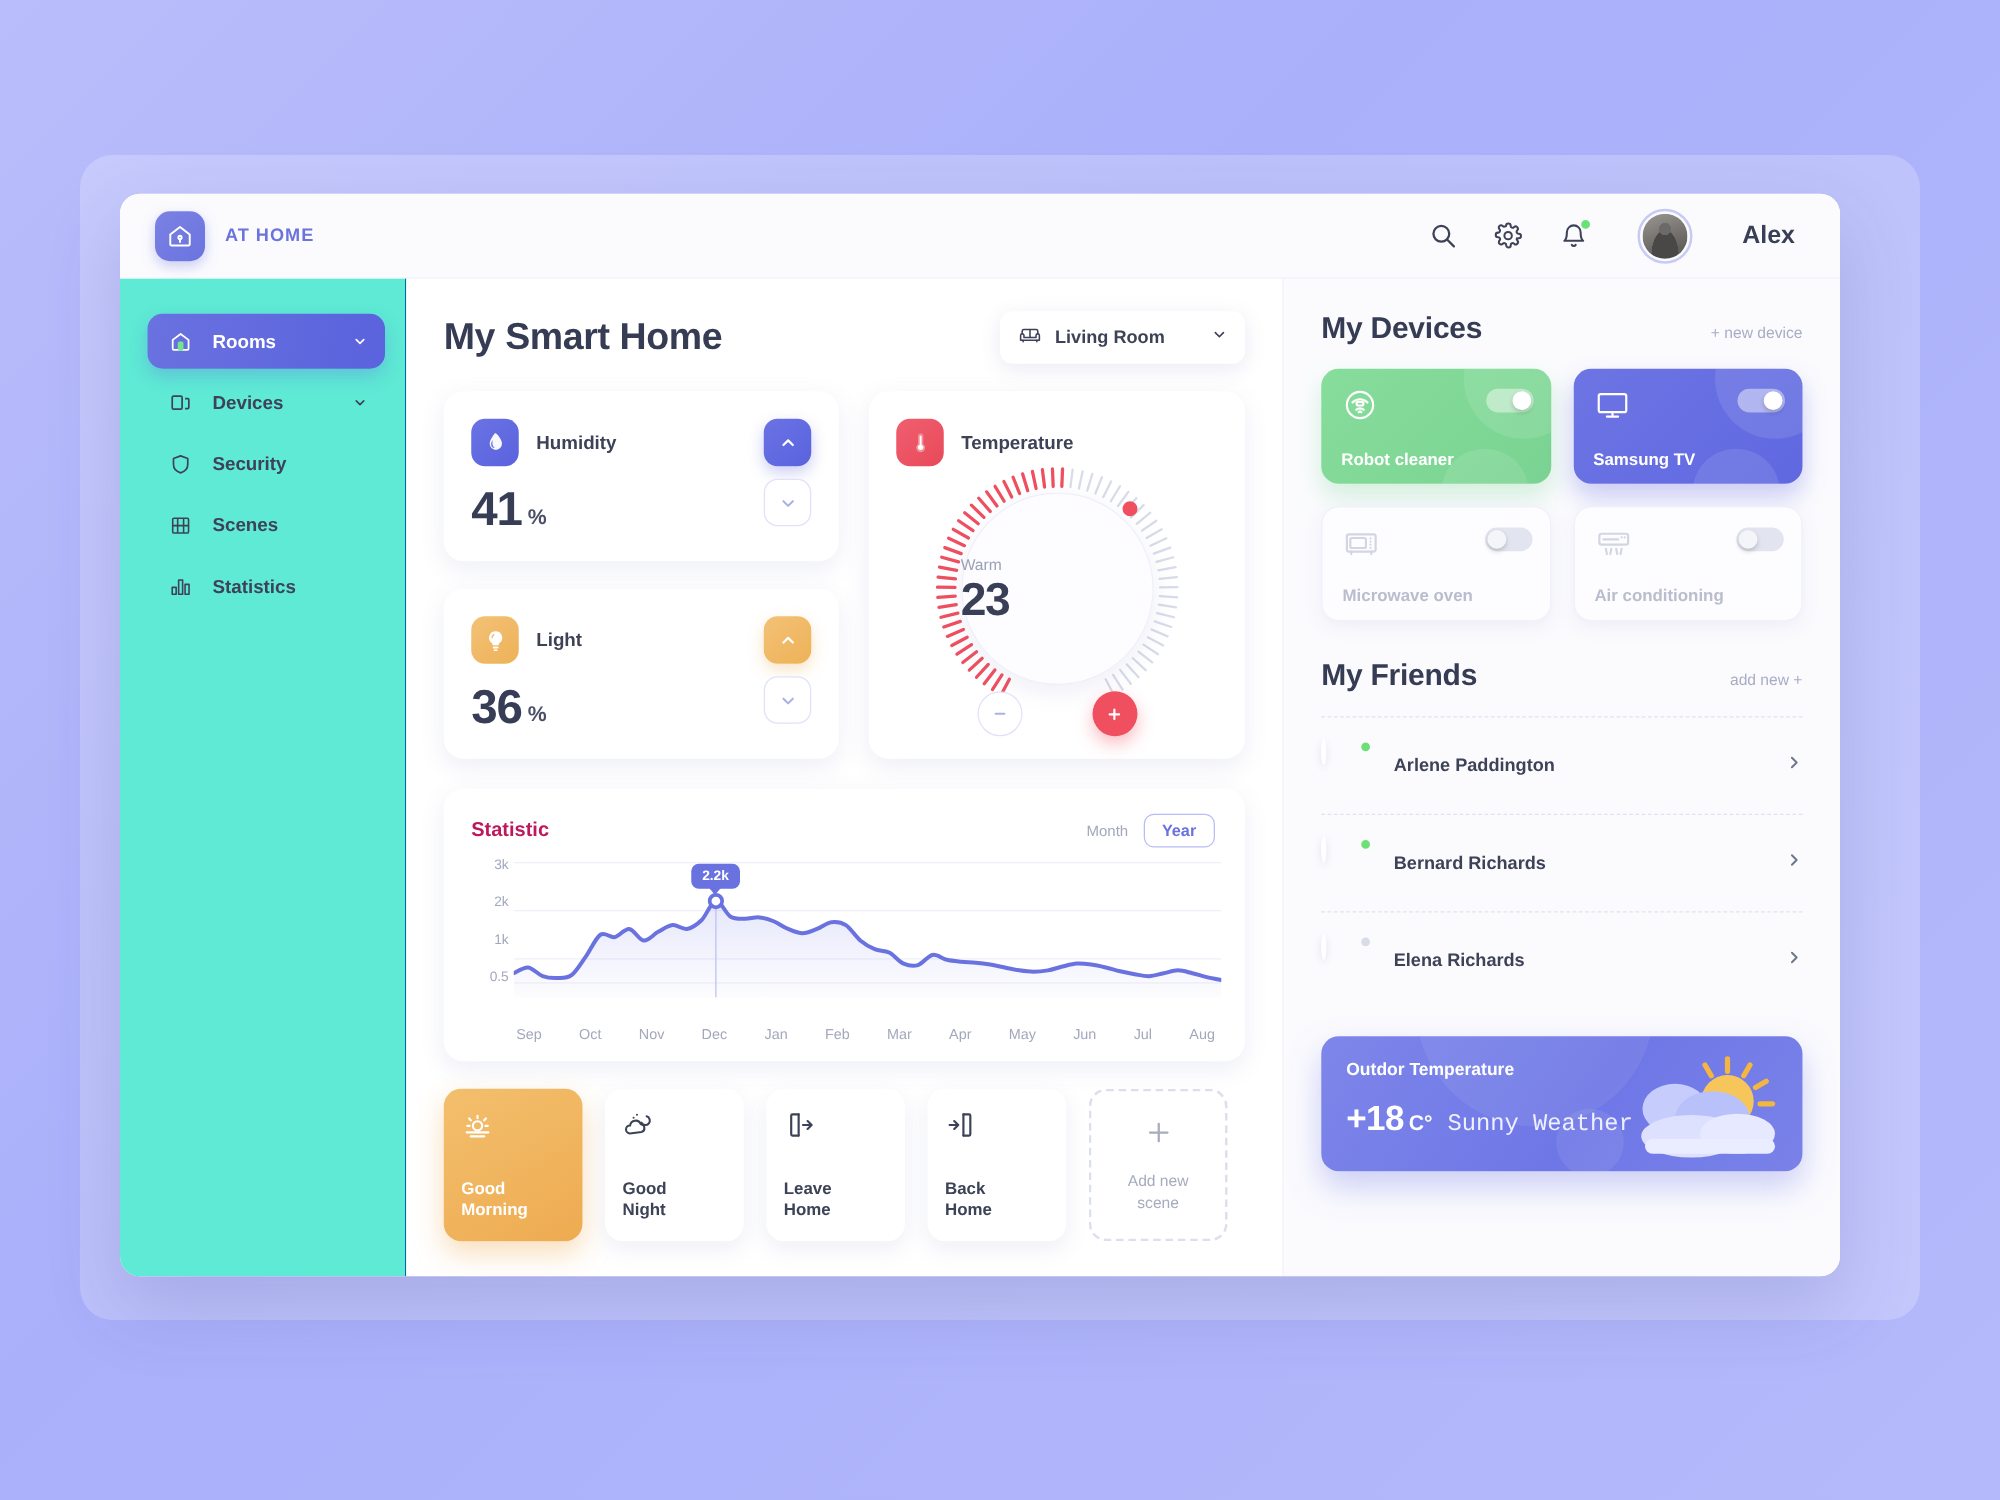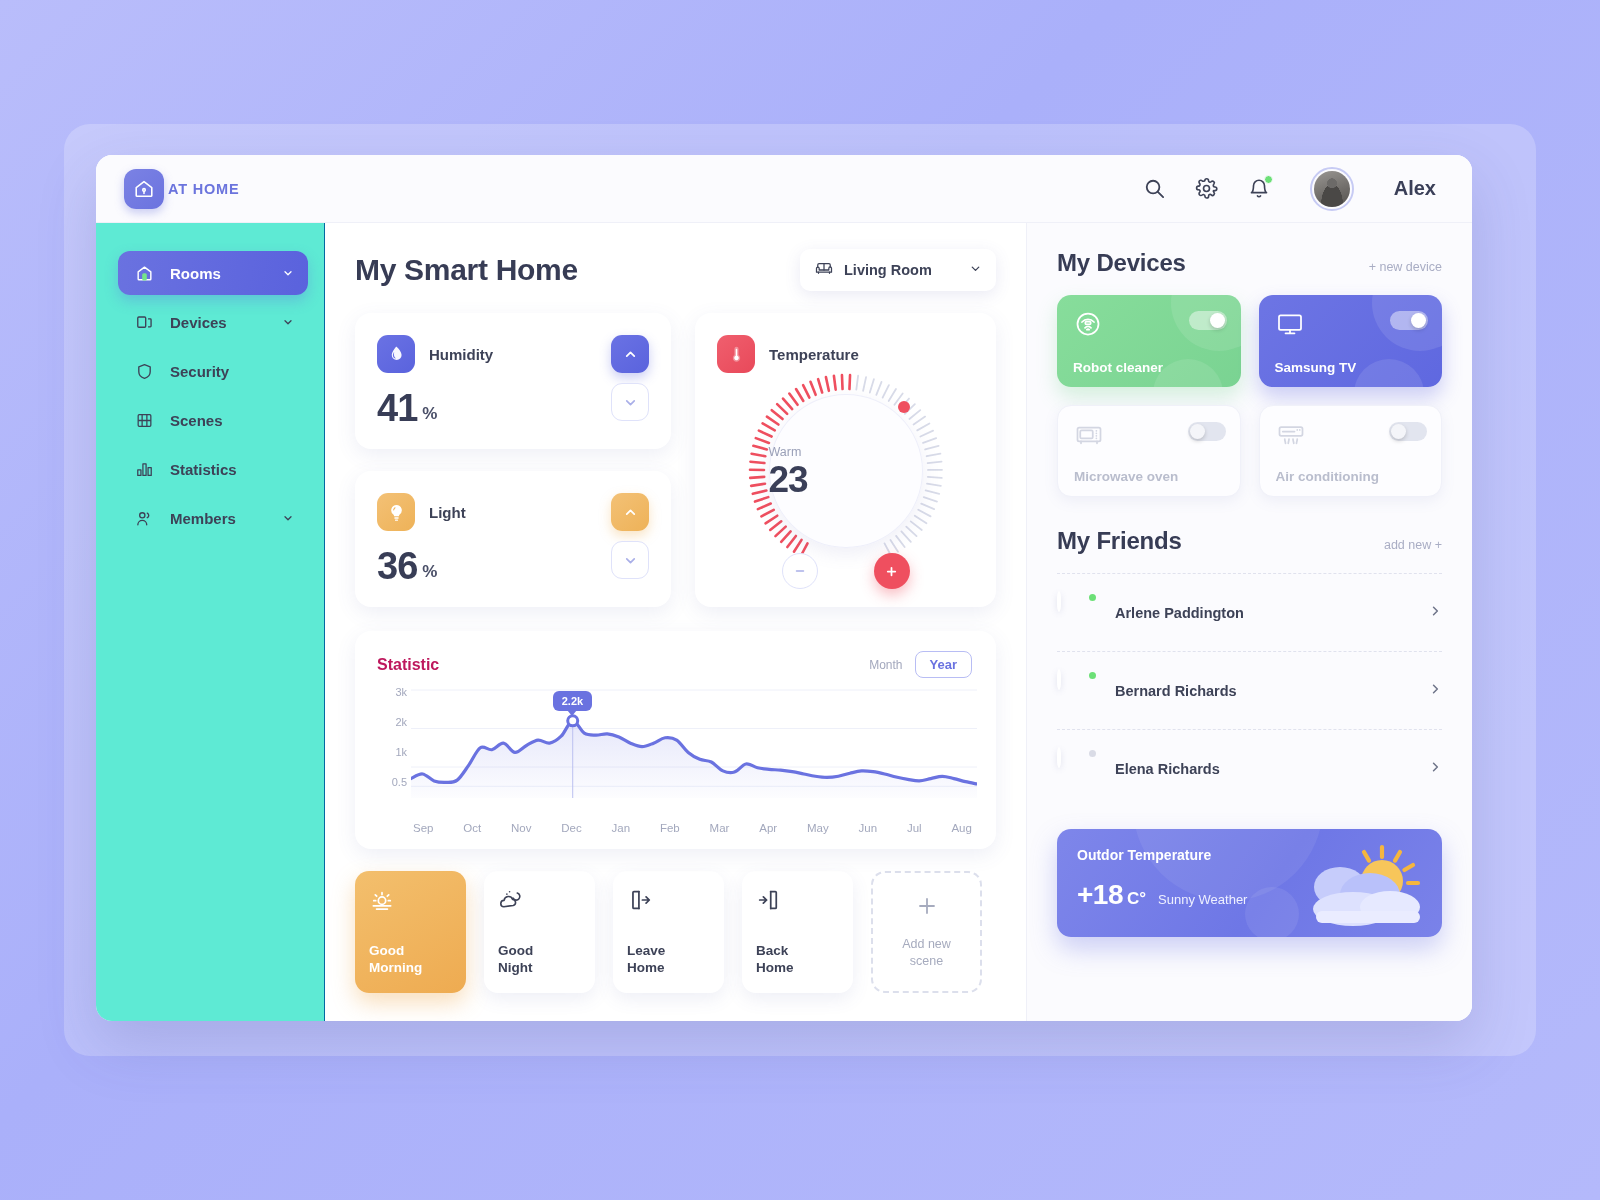--- a/index.html
+++ b/index.html
@@ -36,21 +36,21 @@
   
   .topbar {
     height: 68px;
     min-height: 68px;
     background: #fbfbfe;
     display: flex;
     align-items: center;
     padding: 0 36px 0 28px;
     border-bottom: 1px solid #eff0f8;
   }
-  .brand { display: flex; align-items: center; gap: 4px; }
+  .brand { display: flex; align-items: center; gap: 16px; }
   .brand-logo {
     width: 40px; height: 40px; border-radius: 12px;
     background: linear-gradient(140deg, #7b82e4 0%, #6b73df 100%);
     display: flex; align-items: center; justify-content: center;
     box-shadow: 0 4px 10px rgba(106,114,222,0.35);
   }
   .brand-name {
     font-size: 14.5px; font-weight: 700; letter-spacing: 0.8px;
     color: #6b74dd;
   }
@@ -369,21 +369,21 @@
     background: rgba(255,255,255,0.07); left: 76px; top: -118px;
   }
   .w-blob2 {
     position: absolute; width: 54px; height: 54px; border-radius: 50%;
     background: rgba(255,255,255,0.08); left: 188px; bottom: -4px;
   }
   .w-title { font-size: 14px; font-weight: 600; color: #ffffff; position: relative; }
   .w-row { display: flex; align-items: baseline; margin-top: 16px; position: relative; }
   .w-temp { font-size: 28px; font-weight: 700; color: #fff; letter-spacing: -0.5px; }
   .w-unit { font-size: 17px; font-weight: 600; color: #fff; margin-left: 4px; }
-  .w-desc { font-size: 13px; font-weight: 500; color: #eef0ff; margin-left: 12px; }
+  .w-desc { font-size: 19px; font-weight: 500; color: #eef0ff; margin-left: 12px; font-family: Liberation Mono, monospace; }
   .w-art { position: absolute; right: 14px; top: 10px; }
 </style>
 </head>
 <body>
 
 <div class="app-shell"></div>
 
 <div class="app-window">
 
   <div class="topbar">
@@ -484,35 +484,20 @@
         <span class="nav-ico">
           <svg width="19" height="19" viewBox="0 0 24 24" fill="none" stroke="#3d4257" stroke-width="1.6" stroke-linejoin="round">
             <rect x="3.5" y="12.5" width="4" height="7"></rect>
             <rect x="10" y="5" width="4" height="14.5"></rect>
             <rect x="16.5" y="9.5" width="4" height="10"></rect>
           </svg>
         </span>
         <span class="nav-label">Statistics</span>
       </div>
 
-      <div class="nav-item">
-        <span class="nav-ico">
-          <svg width="19" height="19" viewBox="0 0 24 24" fill="none" stroke="#3d4257" stroke-width="1.7" stroke-linecap="round" stroke-linejoin="round">
-            <circle cx="9.2" cy="8" r="3.3"></circle>
-            <path d="M3.6 20c0-3.3 2.5-5.6 5.6-5.6s5.6 2.3 5.6 5.6"></path>
-            <path d="M15.5 5.2a3.2 3.2 0 0 1 0 5.8"></path>
-          </svg>
-        </span>
-        <span class="nav-label">Members</span>
-        <span class="chev-small">
-          <svg width="12" height="12" viewBox="0 0 24 24" fill="none" stroke="#3d4257" stroke-width="2.6" stroke-linecap="round" stroke-linejoin="round">
-              <path d="M6 9.5l6 6 6-6"></path>
-            </svg>
-        </span>
-      </div>
     </div>
 
     <div class="center">
 
       <div class="center-head">
         <div class="page-title">My Smart Home</div>
         <div class="room-select">
           <span>
             <svg width="20" height="20" viewBox="0 0 24 24" fill="none" stroke="#3d4257" stroke-width="1.5" stroke-linecap="round" stroke-linejoin="round">
               <path d="M4.5 11V8.4a1.6 1.6 0 0 1 1.6-1.6h11.8a1.6 1.6 0 0 1 1.6 1.6V11"></path>

